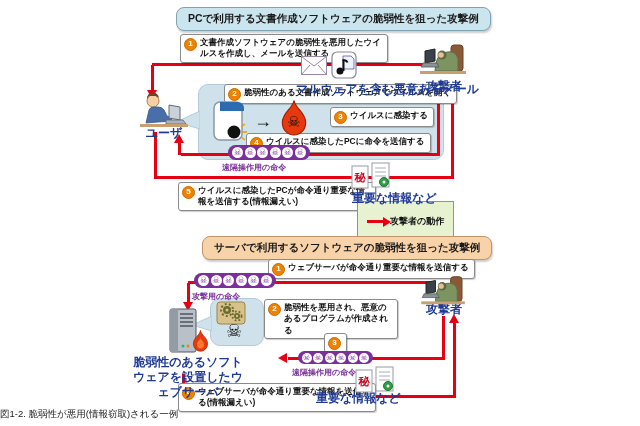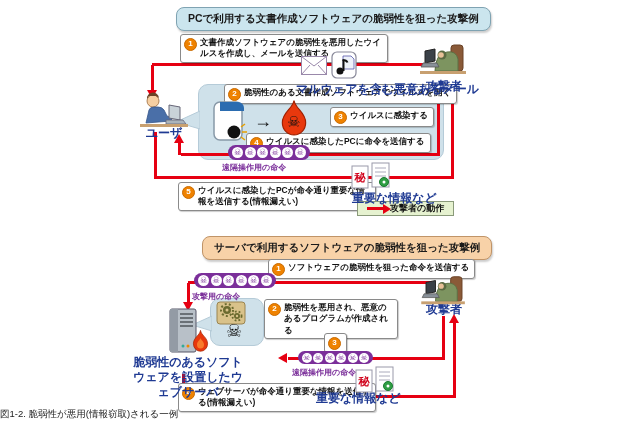--- a/index.html
+++ b/index.html
@@ -31,21 +31,21 @@
   .lbl.center{text-align:center;white-space:normal;line-height:1.25;}
 
   
   .bubble{position:absolute;background:#cfe1ea;border:1px solid #b5cbd8;border-radius:10px;z-index:1;}
   .tail{position:absolute;z-index:1;}
 
   
   .skullrow{position:absolute;display:flex;gap:1.5px;align-items:center;background:#7b2f9a;border-radius:9px;padding:2px 4px;z-index:12;}
   .skull{width:11px;height:11px;border-radius:50%;background:#fff;color:#7b2f9a;font-size:8.5px;line-height:11px;text-align:center;display:inline-block;font-weight:bold;}
 
-  .legend{position:absolute;display:flex;align-items:center;gap:7px;background:#e6f2d0;border:1.2px solid #8a9a7a;padding:0 9px;font-size:9px;font-weight:bold;color:#111;z-index:10;}
+  .legend{position:absolute;display:flex;align-items:center;gap:7px;background:#e6f2d0;border:1.2px solid #8a9a7a;padding:13px 9px;font-size:9px;font-weight:bold;color:#111;z-index:10;}
   .legend-arrow{width:16px;height:3px;background:#e60012;position:relative;}
   .legend-arrow::after{content:"";position:absolute;right:-8px;top:-3.5px;border-top:5px solid transparent;border-bottom:5px solid transparent;border-left:8px solid #e60012;}
 
   .icon{position:absolute;z-index:12;}
   .blackskull{color:#111;font-weight:bold;position:absolute;z-index:13;}
   .arrowglyph{position:absolute;z-index:12;font-size:18px;font-weight:bold;color:#111;line-height:1;}
   .caption{position:absolute;left:0;width:640px;text-align:left;font-size:9.5px;font-weight:normal;color:#1a1a1a;z-index:10;}
 </style>
 </head>
 <body>
@@ -186,21 +186,21 @@
     <div class="rl" style="left:288px;top:357px;width:157px;height:3px;"></div>
     <div class="ah left" style="left:278px;top:353px;"></div>
 
     <div class="rl" style="left:182px;top:374px;width:3px;height:24px;"></div>
     <div class="rl" style="left:182px;top:395px;width:274px;height:3px;"></div>
     <div class="rl" style="left:453px;top:322px;width:3px;height:76px;"></div>
     <div class="ah up" style="left:449px;top:314px;"></div>
 
     <div class="stepbox nowrap" style="left:268px;top:259px;">
       <span class="badge">1</span>
-      <span class="steptext">ソフトウェアの脆弱性を狙った命令を送信する</span>
+      <span class="steptext">ウェブサーバが命令通り重要な情報を送信する</span>
     </div>
     <div class="stepbox" style="left:264px;top:299px;width:124px;">
       <span class="badge">2</span>
       <span class="steptext">脆弱性を悪用され、悪意のあるプログラムが作成される</span>
     </div>
     <div class="stepbox nowrap" style="left:324px;top:333px;">
       <span class="badge">3</span>
     </div>
     <div class="stepbox" style="left:178px;top:383px;width:188px;">
       <span class="badge">4</span>

